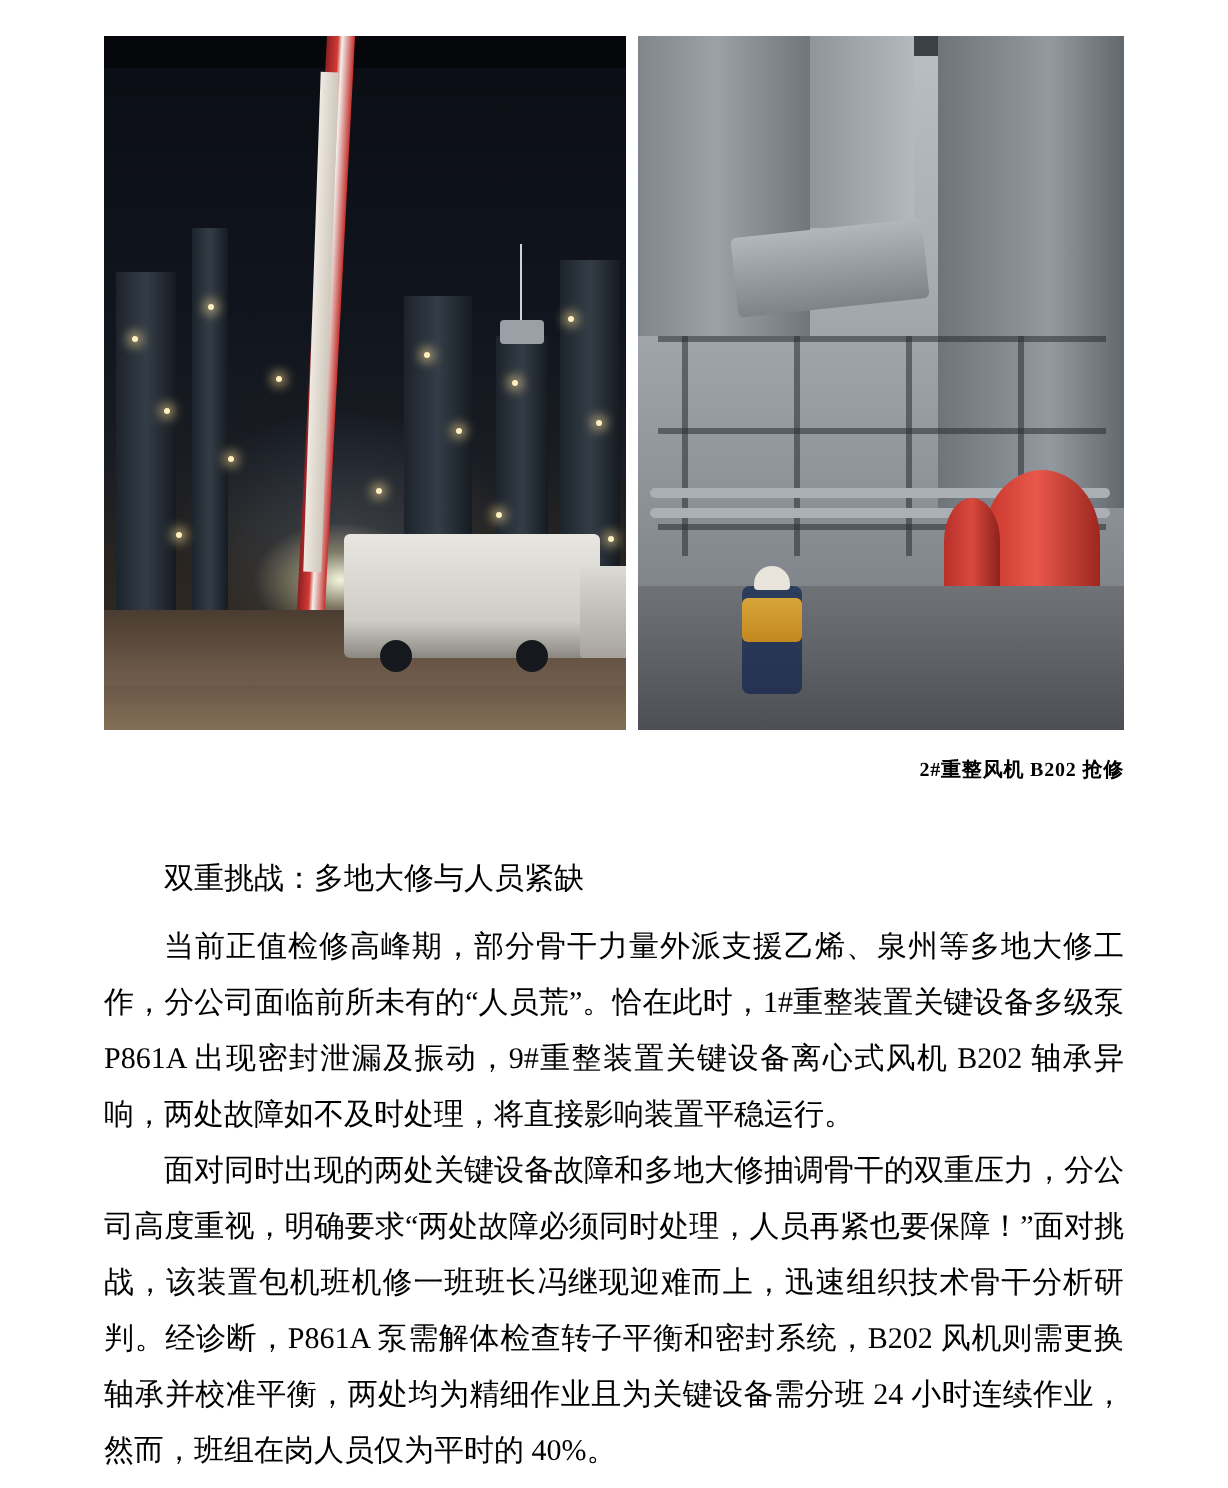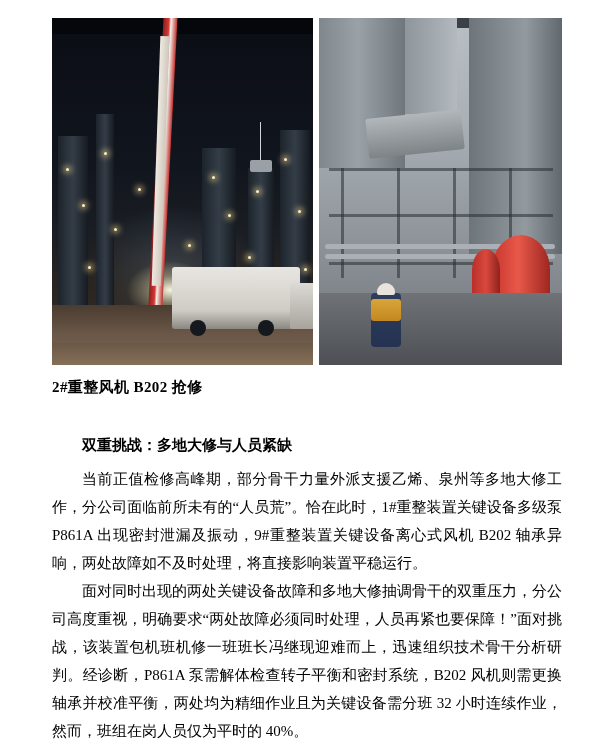--- a/index.html
+++ b/index.html
@@ -217,36 +217,36 @@
     border-radius: 9px 9px 2px 2px;
   }
   .blackbar-r {
     position: absolute;
     left: 0; right: 0; top: 0;
     height: 10px;
     background: #3a4046;
   }
 
   .caption {
-    text-align: left;
-    font-size: 15px;
+    text-align: right;
+    font-size: 10px;
     font-weight: bold;
     margin-top: 13px;
     letter-spacing: 0.4px;
   }
 
   .body-text {
     margin-top: 34px;
     font-size: 15px;
     line-height: 28px;
     text-align: justify;
     text-justify: inter-ideograph;
   }
   .subhead {
-    font-weight: bold;
+    font-weight: normal;
     font-size: 15px;
     text-indent: 2em;
     margin: 0 0 6px 0;
     line-height: 28px;
   }
   .para {
     text-indent: 2em;
     margin: 0;
     line-height: 28px;
   }
@@ -319,16 +319,16 @@
       </div>
 
     </div>
 
     <div class="caption">2#重整风机 B202 抢修</div>
   </div>
 
   <div class="body-text">
     <p class="subhead">双重挑战：多地大修与人员紧缺</p>
     <p class="para">当前正值检修高峰期，部分骨干力量外派支援乙烯、泉州等多地大修工作，分公司面临前所未有的“人员荒”。恰在此时，1#重整装置关键设备多级泵 P861A 出现密封泄漏及振动，9#重整装置关键设备离心式风机 B202 轴承异响，两处故障如不及时处理，将直接影响装置平稳运行。</p>
-    <p class="para">面对同时出现的两处关键设备故障和多地大修抽调骨干的双重压力，分公司高度重视，明确要求“两处故障必须同时处理，人员再紧也要保障！”面对挑战，该装置包机班机修一班班长冯继现迎难而上，迅速组织技术骨干分析研判。经诊断，P861A 泵需解体检查转子平衡和密封系统，B202 风机则需更换轴承并校准平衡，两处均为精细作业且为关键设备需分班 32 小时连续作业，然而，班组在岗人员仅为平时的 40%。</p>
+    <p class="para">面对同时出现的两处关键设备故障和多地大修抽调骨干的双重压力，分公司高度重视，明确要求“两处故障必须同时处理，人员再紧也要保障！”面对挑战，该装置包机班机修一班班长冯继现迎难而上，迅速组织技术骨干分析研判。经诊断，P861A 泵需解体检查转子平衡和密封系统，B202 风机则需更换轴承并校准平衡，两处均为精细作业且为关键设备需分班 24 小时连续作业，然而，班组在岗人员仅为平时的 40%。</p>
   </div>
 
 </div>
 
 </body></html>

